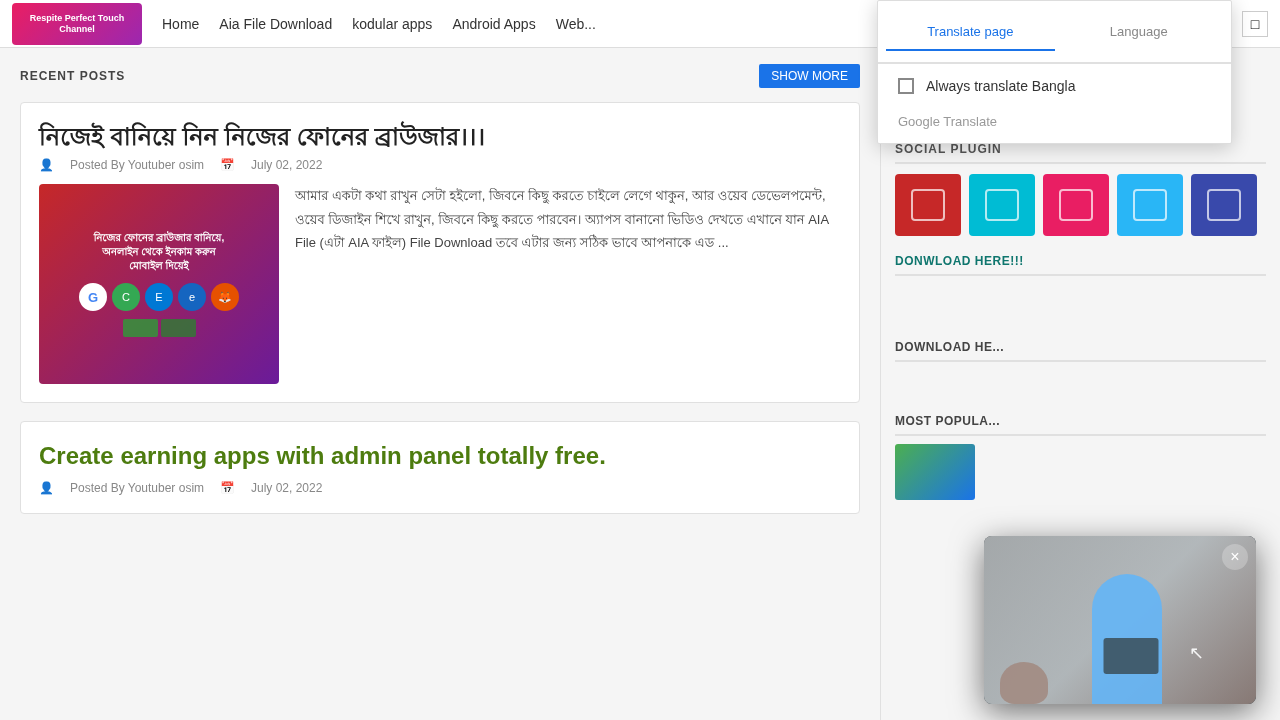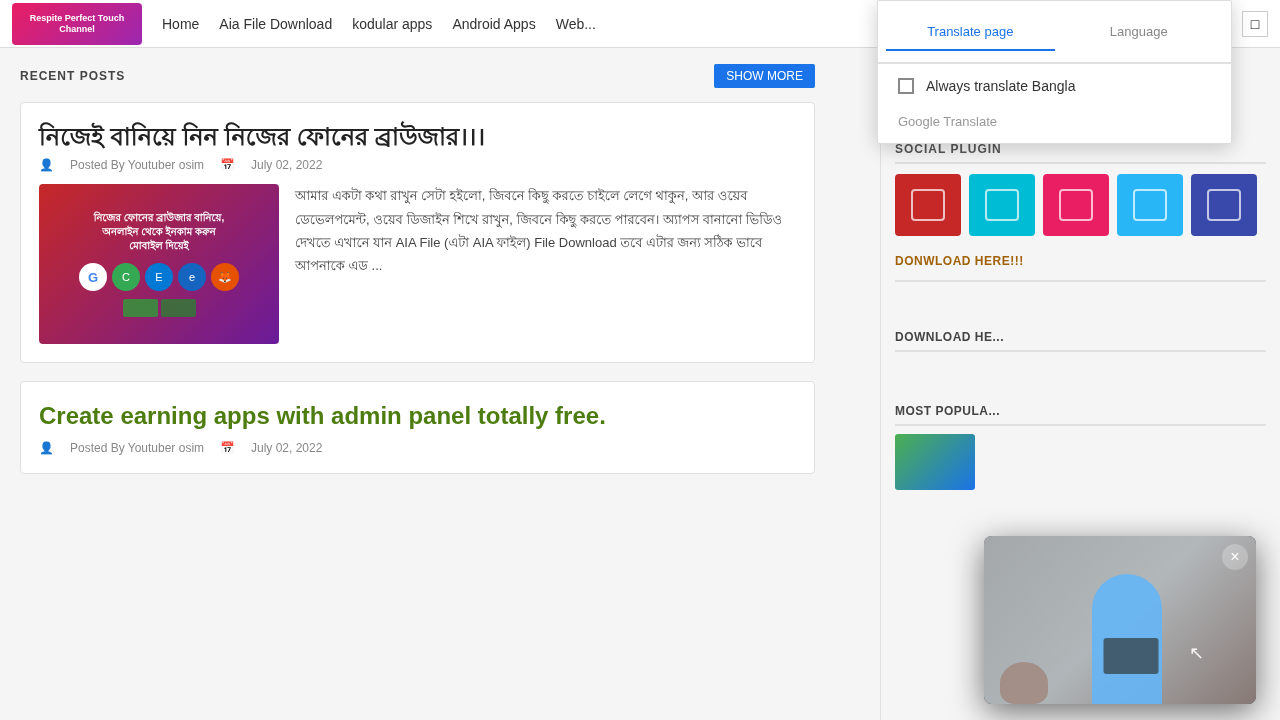--- a/index.html
+++ b/index.html
@@ -37,40 +37,40 @@
   <div style="display:flex; align-items:center; gap:12px; padding:14px 20px 14px;">
     <div style="width:16px; height:16px; border:2px solid #888; background:#fff; flex-shrink:0; cursor:pointer;"></div>
     <span style="font-size:14px; color:#333;">Always translate Bangla</span>
   </div>
 
   <div style="padding:6px 20px 14px; font-size:13px; color:#999;">
     <span>Google Translate</span>
   </div>
 </div>
 
-<div style="display:flex; width:1280px; height:672px;gap:45px;">
+<div style="display:flex; width:1280px; height:672px;">
 
   <div style="flex:1; padding:16px 20px; overflow-y:auto; background:#f5f5f5;">
 
     <div style="display:flex; align-items:center; justify-content:space-between; margin-bottom:14px;">
       <span style="font-size:12px; font-weight:700; color:#444; letter-spacing:1px;">RECENT POSTS</span>
       <button style="background:#1a73e8; color:#fff; border:none; padding:5px 12px; font-size:12px; cursor:pointer; border-radius:2px; display:flex; align-items:center; gap:4px;">SHOW MORE</button>
     </div>
 
     <div style="background:#fff; border:1px solid #e0e0e0; border-radius:4px; padding:18px; margin-bottom:18px;">
       <h2 style="font-size:24px; font-weight:700; color:#222; margin-bottom:6px; line-height:1.3; cursor:pointer;">নিজেই বানিয়ে নিন নিজের ফোনের ব্রাউজার।।।</h2>
       <div style="font-size:12px; color:#888; margin-bottom:12px; display:flex; gap:16px; align-items:center;">
         <span style="color:#aaa;">👤</span>
         <span>Posted By Youtuber osim</span>
         <span style="color:#aaa;">📅</span>
         <span>July 02, 2022</span>
       </div>
       <div style="display:flex; gap:16px;">
 
-        <div style="width:240px; height:160px; flex-shrink:0; background:linear-gradient(135deg,#c62828,#6a1b9a); border-radius:4px; overflow:hidden; display:flex; flex-direction:column; align-items:center; justify-content:center; padding:8px; gap:6px;">
+        <div style="width:240px; height:200px; flex-shrink:0; background:linear-gradient(135deg,#c62828,#6a1b9a); border-radius:4px; overflow:hidden; display:flex; flex-direction:column; align-items:center; justify-content:center; padding:8px; gap:6px;">
           <div style="color:#fff; font-size:10px; font-weight:bold; text-align:center; line-height:1.4;">নিজের ফোনের ব্রাউজার বানিয়ে,<br>অনলাইন থেকে ইনকাম করুন<br>মোবাইল দিয়েই</div>
           <div style="display:flex; gap:5px; margin-top:4px;">
             <div style="width:28px; height:28px; border-radius:50%; background:#fff; display:flex; align-items:center; justify-content:center; font-size:13px; font-weight:bold; color:#4285f4;">G</div>
             <div style="width:28px; height:28px; border-radius:50%; background:#34a853; display:flex; align-items:center; justify-content:center; font-size:11px; color:#fff;">C</div>
             <div style="width:28px; height:28px; border-radius:50%; background:#0078d4; display:flex; align-items:center; justify-content:center; font-size:11px; color:#fff;">E</div>
             <div style="width:28px; height:28px; border-radius:50%; background:#1565c0; display:flex; align-items:center; justify-content:center; font-size:11px; color:#fff;">e</div>
             <div style="width:28px; height:28px; border-radius:50%; background:#e65100; display:flex; align-items:center; justify-content:center; font-size:11px; color:#fff;">🦊</div>
           </div>
           <div style="display:flex; gap:3px; margin-top:2px;">
             <div style="width:35px; height:18px; background:#388e3c; border-radius:2px; opacity:0.9;"></div>
@@ -111,21 +111,21 @@
         <div style="width:66px; height:62px; background:#29b6f6; border-radius:4px; display:flex; align-items:center; justify-content:center; cursor:pointer;">
           <div style="width:34px; height:32px; border:2px solid rgba(255,255,255,0.7); border-radius:4px;"></div>
         </div>
         <div style="width:66px; height:62px; background:#3949ab; border-radius:4px; display:flex; align-items:center; justify-content:center; cursor:pointer;">
           <div style="width:34px; height:32px; border:2px solid rgba(255,255,255,0.7); border-radius:4px;"></div>
         </div>
       </div>
     </div>
 
     <div style="margin-bottom:14px;">
-      <div style="font-size:12px; font-weight:700; color:#a16207; letter-spacing:0.5px; margin-bottom:4px; padding-bottom:12px; border-bottom:2px solid #e0e0e0;">DONWLOAD HERE!!!</div>
+      <div style="font-size:12px; font-weight:700; color:#0f766e; letter-spacing:0.5px; margin-bottom:20px; padding-bottom:6px; border-bottom:2px solid #e0e0e0;">DONWLOAD HERE!!!</div>
       <div style="height:30px;"></div>
     </div>
 
     <div style="margin-bottom:14px;">
       <div style="font-size:12px; font-weight:700; color:#444; letter-spacing:0.5px; margin-bottom:8px; padding-bottom:6px; border-bottom:2px solid #e0e0e0;">DOWNLOAD HE...</div>
       <div style="height:30px;"></div>
     </div>
 
     <div style="margin-bottom:14px;">
       <div style="font-size:12px; font-weight:700; color:#444; letter-spacing:0.5px; margin-bottom:8px; padding-bottom:6px; border-bottom:2px solid #e0e0e0;">MOST POPULA...</div>

